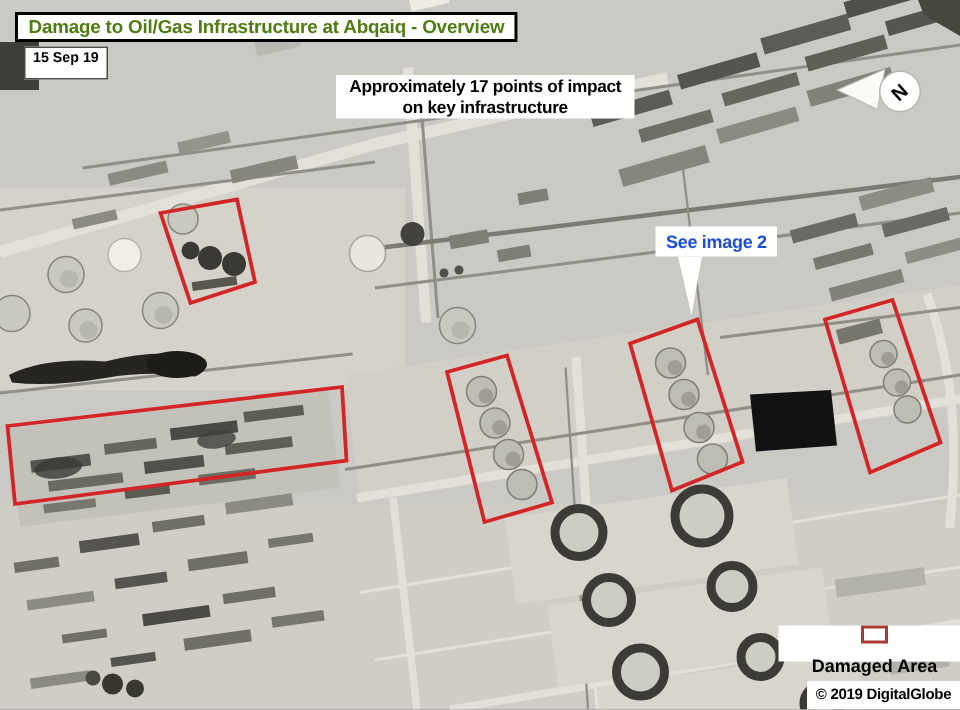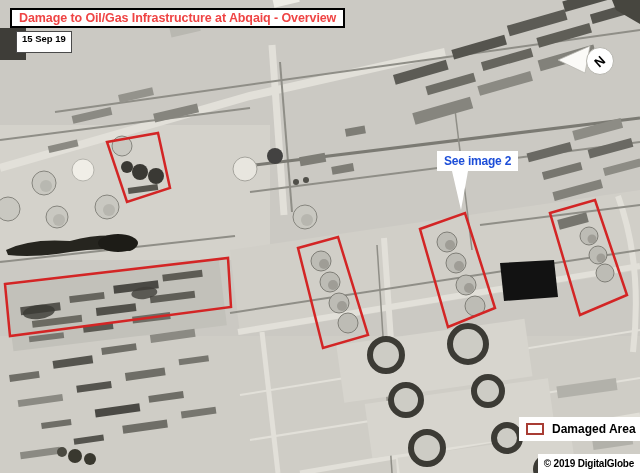--- a/index.html
+++ b/index.html
@@ -255,31 +255,35 @@
   </svg>
 
   <svg class="layer" id="damage-overlay" viewBox="0 0 640 473">
       <polygon points="107,142 158,133 170,188 127,202" fill="none" stroke="#d32525" stroke-width="2.5"></polygon>
       <polygon points="5,284 228,258 231,307 10,336" fill="none" stroke="#d32525" stroke-width="2.5"></polygon>
       <polygon points="298,248 338,237 368,335 323,348" fill="none" stroke="#d32525" stroke-width="2.5"></polygon>
       <polygon points="420,229 465,213 495,308 448,327" fill="none" stroke="#d32525" stroke-width="2.5"></polygon>
       <polygon points="550,213 595,200 627,295 580,315" fill="none" stroke="#d32525" stroke-width="2.5"></polygon>
     </svg>
 
-  <div class="annot title-box" style="background: rgb(255, 255, 255); color: #ef4444;">Damage to Oil/Gas Infrastructure at Abqaiq - Overview</div>
+  <div class="annot title-box" style="background: rgb(255, 255, 255); color: #4d7c0f;">Damage to Oil/Gas Infrastructure at Abqaiq - Overview</div>
 
   <div class="annot date-box" style="background: rgb(255, 255, 255); color: rgb(0, 0, 0);">15 Sep 19</div>
 
+  <div class="annot note-box" style="background: rgb(255, 255, 255); color: rgb(0, 0, 0);">
+    <div>Approximately 17 points of impact</div>
+    <div>on key infrastructure</div>
+  </div>
 
   <div class="annot callout-box" style="background: rgb(255, 255, 255); color: #1d4ed8;">See image 2</div>
 
   <div class="annot north-circle" style="background: rgb(255, 255, 255); color: rgb(0, 0, 0);">
     <span class="n">N</span>
   </div>
 
-  <div class="annot legend-box" style="background: rgb(255, 255, 255); color: rgb(0, 0, 0);">
+  <div class="annot legend-box" style="background: rgb(255, 255, 255); color: rgb(0, 0, 0); flex-direction: column;">
     <span class="legend-swatch" style="border-color: rgb(168, 60, 52);"></span>
     <span>Damaged Area</span>
   </div>
 
   <div class="annot credit-box" style="background: rgb(255, 255, 255); color: rgb(0, 0, 0);">© 2019 DigitalGlobe</div>
 
 </div>
 
 </body></html>

